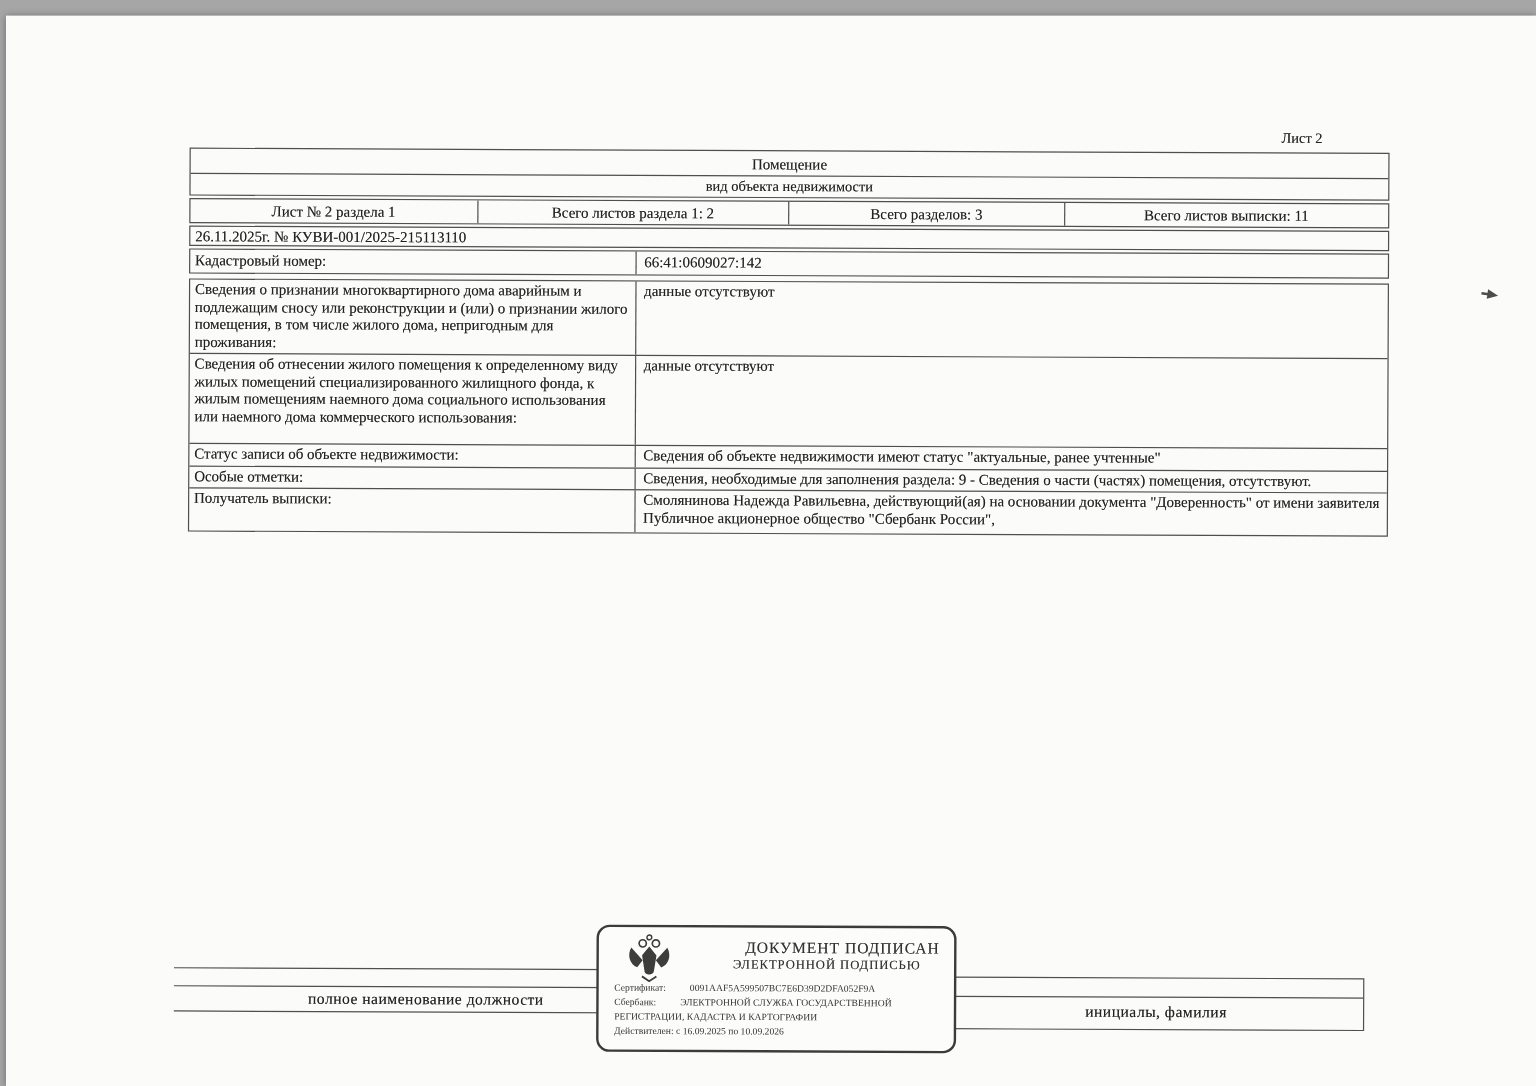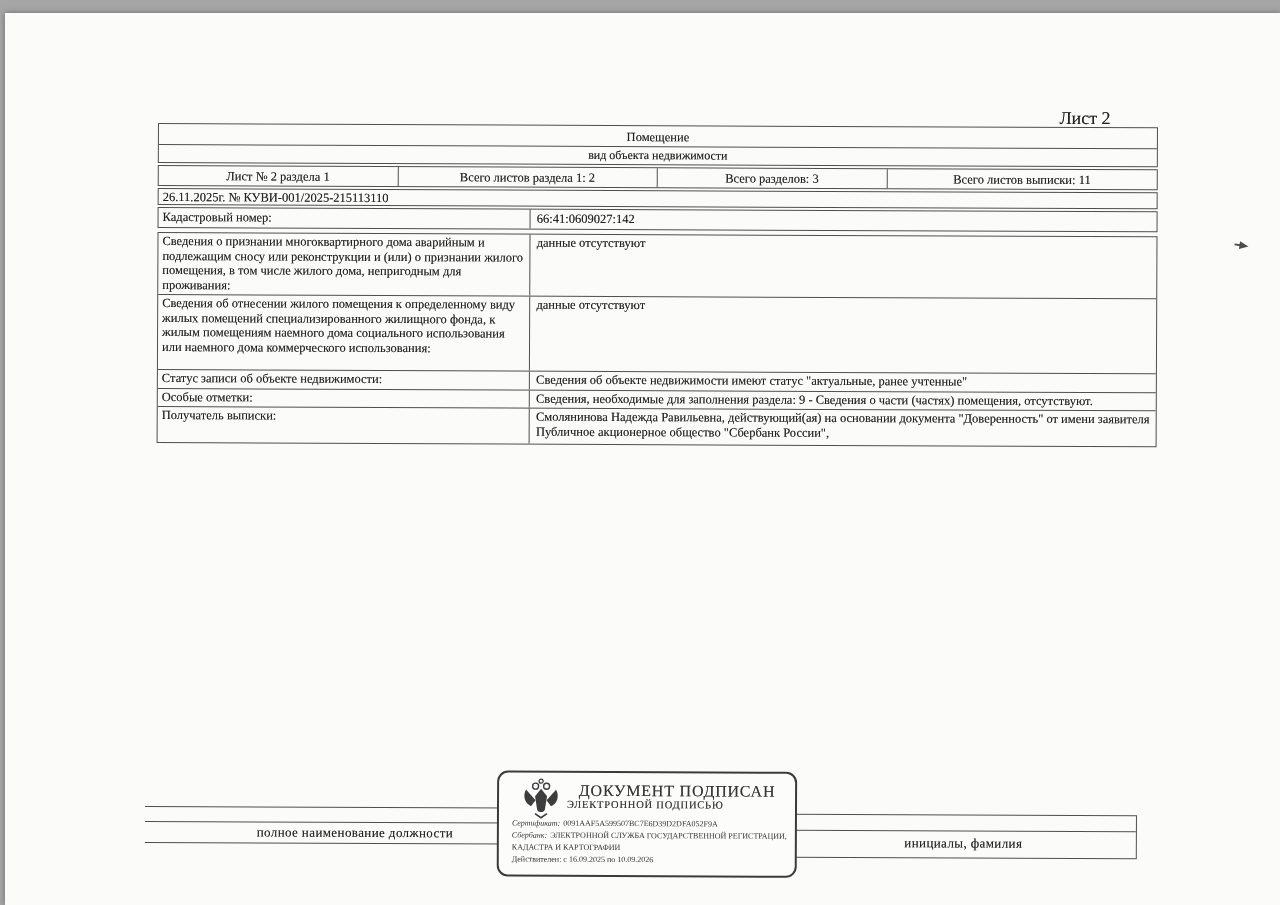--- a/index.html
+++ b/index.html
@@ -14,21 +14,21 @@
     box-shadow:0 0 6px rgba(0,0,0,.35);
   }
   .content{
     position:absolute;left:0;top:0;width:1280px;height:905px;
     transform:rotate(0.25deg);transform-origin:160px 120px;
     color:#222;
   }
   .txt{ text-shadow:0 0 .5px rgba(50,50,50,.55); }
   .sheet-label{
     position:absolute;left:1040px;top:104px;width:90px;
-    font-size:18px;text-align:center;
+    font-size:12px;text-align:center;
   }
   .tbl{ position:absolute;left:158px;width:1000px;border:1px solid #4f4f4f;background:transparent;box-sizing:border-box; }
   .row{ box-sizing:border-box;font-size:12.5px;line-height:14.5px; }
   .center{ text-align:center; }
   .t1{ top:123px; }
   .t1 .r1{ height:21px;border-bottom:1px solid #4f4f4f;padding-top:4px; }
   .t1 .r2{ height:17px;padding-top:1px;font-size:12px; }
   .t2{ top:165px;height:21px;display:flex; }
   .t2 .cell{ box-sizing:border-box;padding-top:3px;font-size:12.5px;text-align:center;border-right:1px solid #4f4f4f; }
   .t2 .cell:last-child{ border-right:none; }
@@ -62,24 +62,24 @@
   .sig-right .cap{
     position:absolute;left:0;top:20px;width:100%;text-align:center;
     font-size:13px;letter-spacing:.4px;
   }
   
   .stamp{
     position:absolute;left:500px;top:769px;width:300px;height:106px;
     background:#fcfcfa;border:2.5px solid #3b3b3b;border-radius:11px;
     box-sizing:border-box;z-index:5;
   }
-  .stamp .title1{ position:absolute;left:72px;top:9px;width:212px;text-align:center;font-size:16px;letter-spacing:.8px;color:#333; }
-  .stamp .title2{ position:absolute;left:68px;top:26px;width:212px;text-align:left;font-size:10.5px;letter-spacing:.8px;color:#333; }
+  .stamp .title1{ position:absolute;left:72px;top:9px;width:212px;text-align:right;font-size:13px;letter-spacing:.8px;color:#333; }
+  .stamp .title2{ position:absolute;left:84px;top:26px;width:212px;text-align:center;font-size:10.5px;letter-spacing:.8px;color:#333; }
   .stamp .info{ position:absolute;left:13px;top:45px;right:8px;font-size:8px;line-height:12px;color:#333; }
-  .stamp .info .lbl{ font-style:italic;margin-right:3px; }
+  .stamp .info .lbl{ margin-right:20px; }
   .stamp .emblem{ position:absolute;left:22px;top:5px; }
   .artifact{
     position:absolute;left:1240px;top:237px;width:0;height:0;
     border-top:4px solid transparent;border-bottom:4px solid transparent;
     border-left:9px solid #2e2e2e;transform:rotate(8deg);opacity:.85;
   }
   .artifact:after{
     content:"";position:absolute;left:-14px;top:-1px;width:6px;height:2px;background:#2e2e2e;
   }
 </style>

